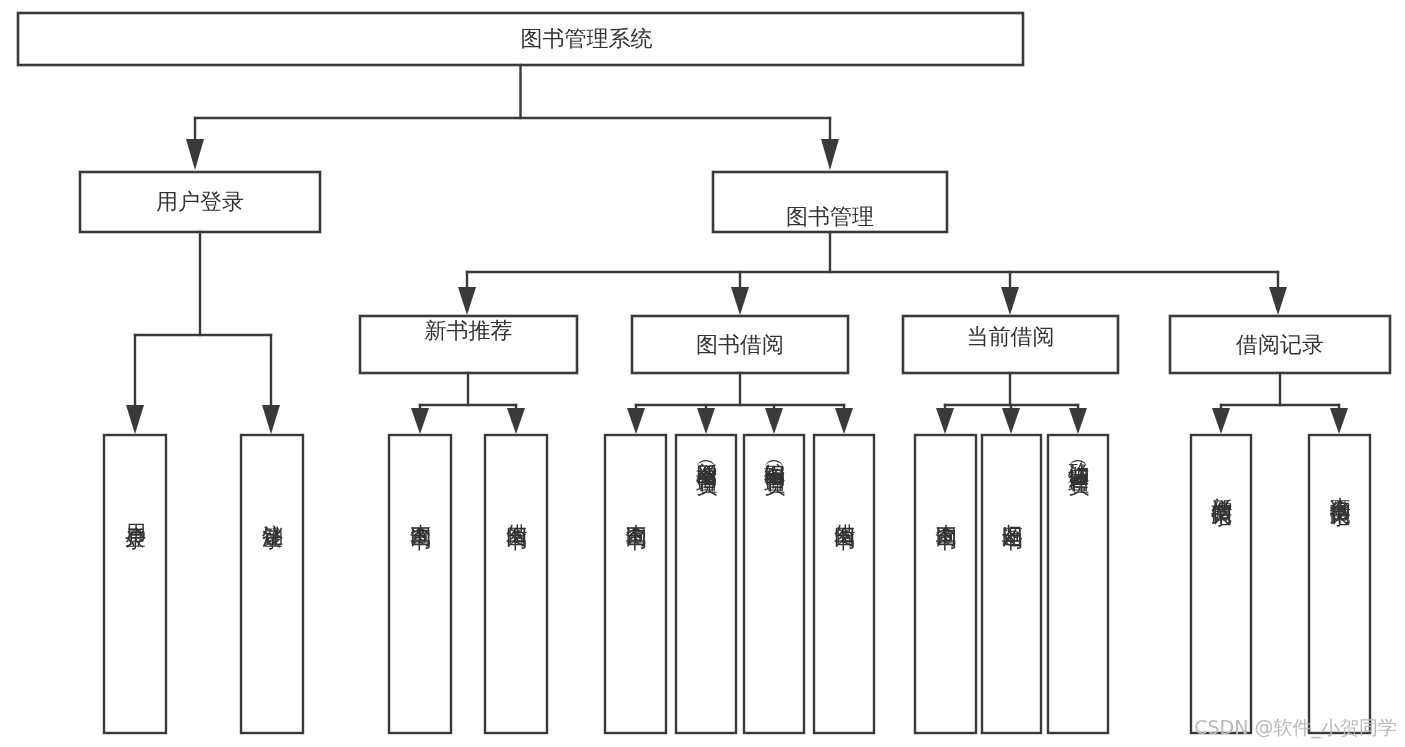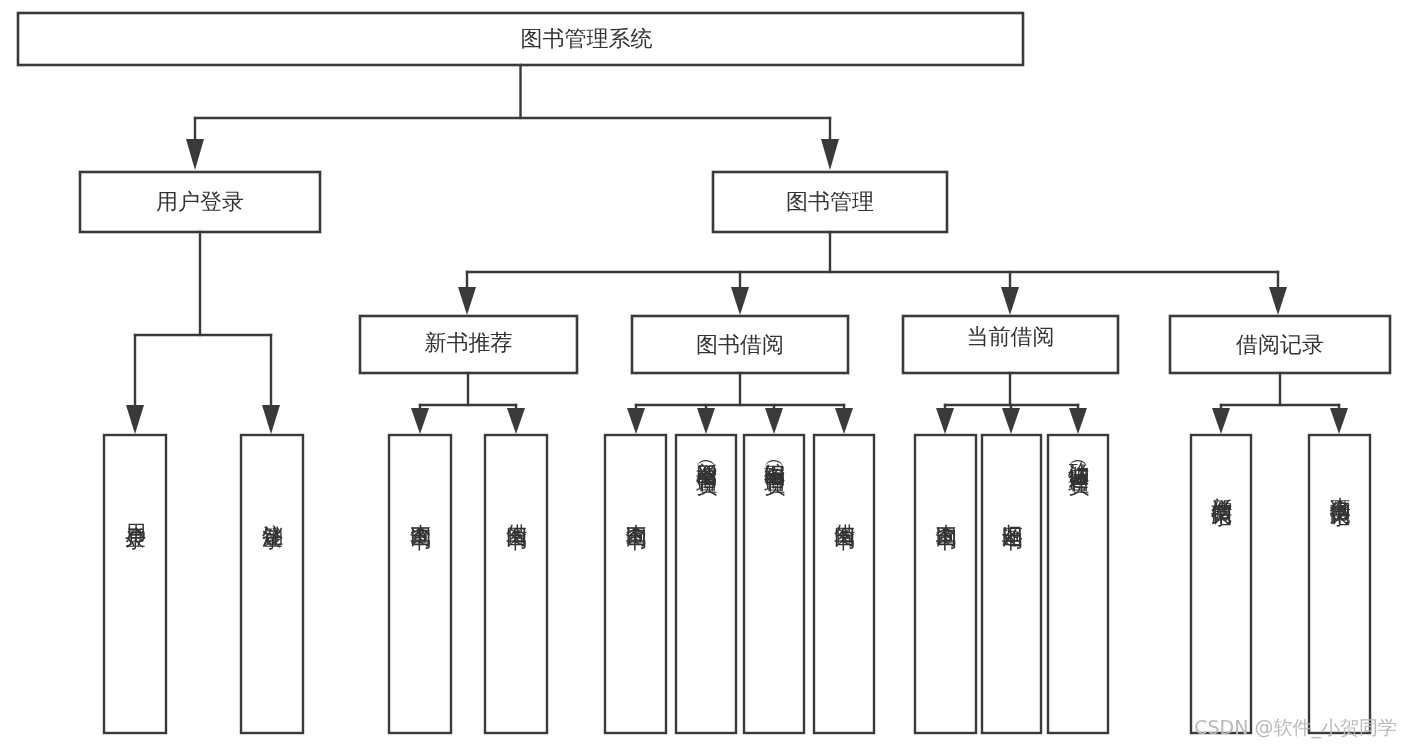--- a/index.html
+++ b/index.html
@@ -187,25 +187,25 @@
 
   </svg>
 
   <div class="hlabel-wrap" style="left:18px; top:13px; width:1137px; height:52px;justify-content:center;">
     <span class="hlabel-text">图书管理系统</span>
   </div>
 
   <div class="hlabel-wrap" style="left:80px; top:172px; width:240px; height:60px;">
     <span class="hlabel-text">用户登录</span>
   </div>
-  <div class="hlabel-wrap" style="left:713px; top:172px; width:234px; height:60px;">
+  <div class="hlabel-wrap" style="left:713px; top:172px; width:234px; height:60px;align-items:flex-end;">
     <span class="hlabel-text">图书管理</span>
   </div>
 
-  <div class="hlabel-wrap" style="left:360px; top:316px; width:217px; height:54px;">
+  <div class="hlabel-wrap" style="left:360px; top:304px; width:217px; height:54px;">
     <span class="hlabel-text">新书推荐</span>
   </div>
   <div class="hlabel-wrap" style="left:632px; top:316px; width:216px; height:57px;">
     <span class="hlabel-text">图书借阅</span>
   </div>
   <div class="hlabel-wrap" style="left:903px; top:316px; width:215px; height:41px;">
     <span class="hlabel-text">当前借阅</span>
   </div>
   <div class="hlabel-wrap" style="left:1170px; top:316px; width:220px; height:57px;border-radius:18px;">
     <span class="hlabel-text">借阅记录</span>

